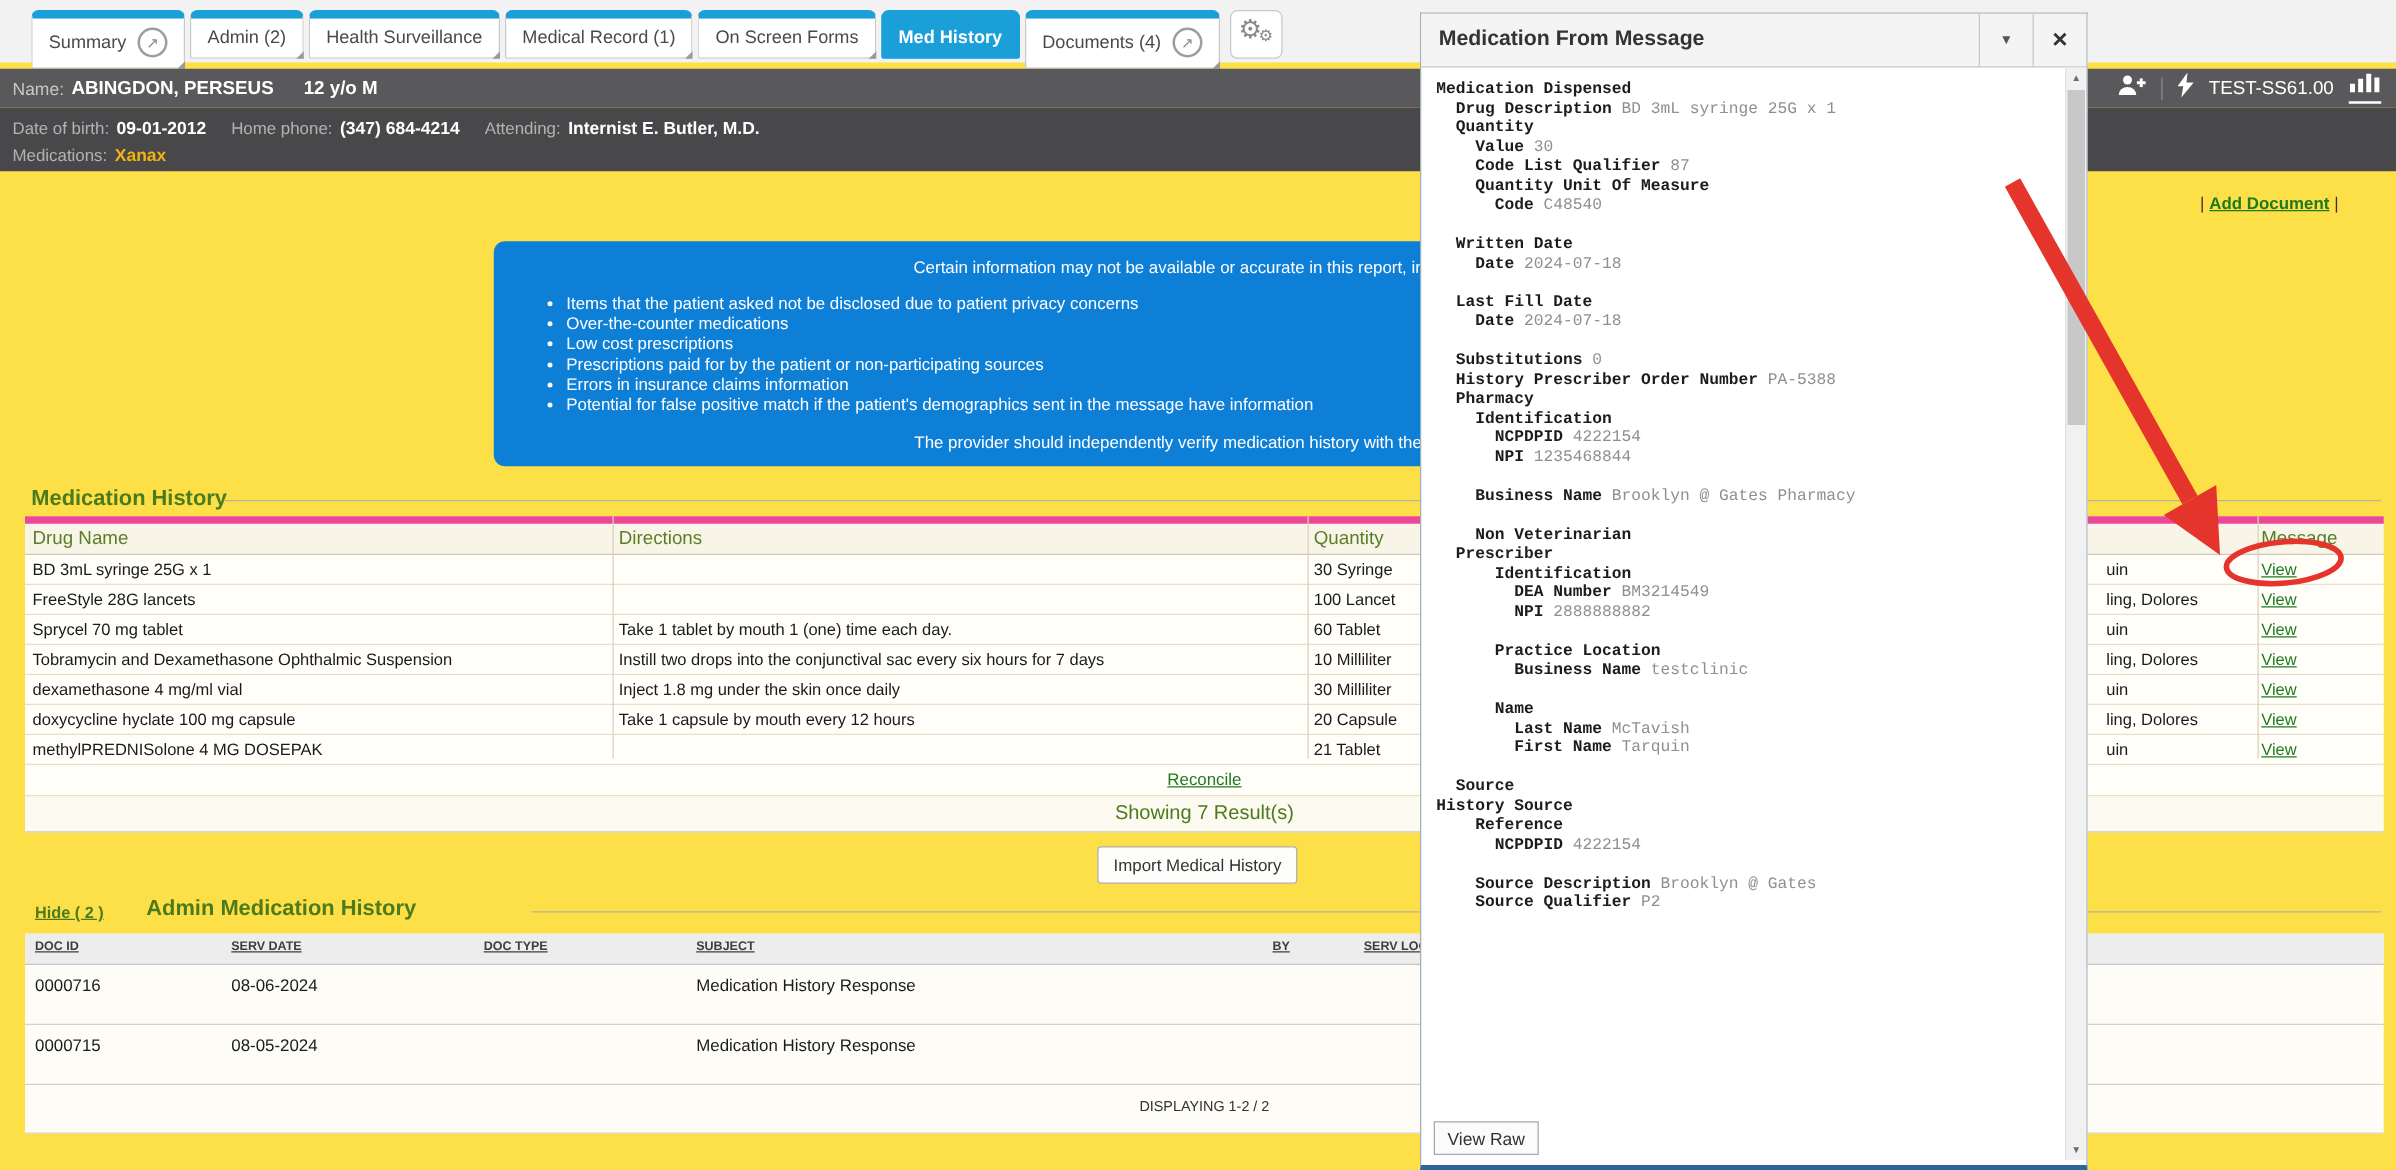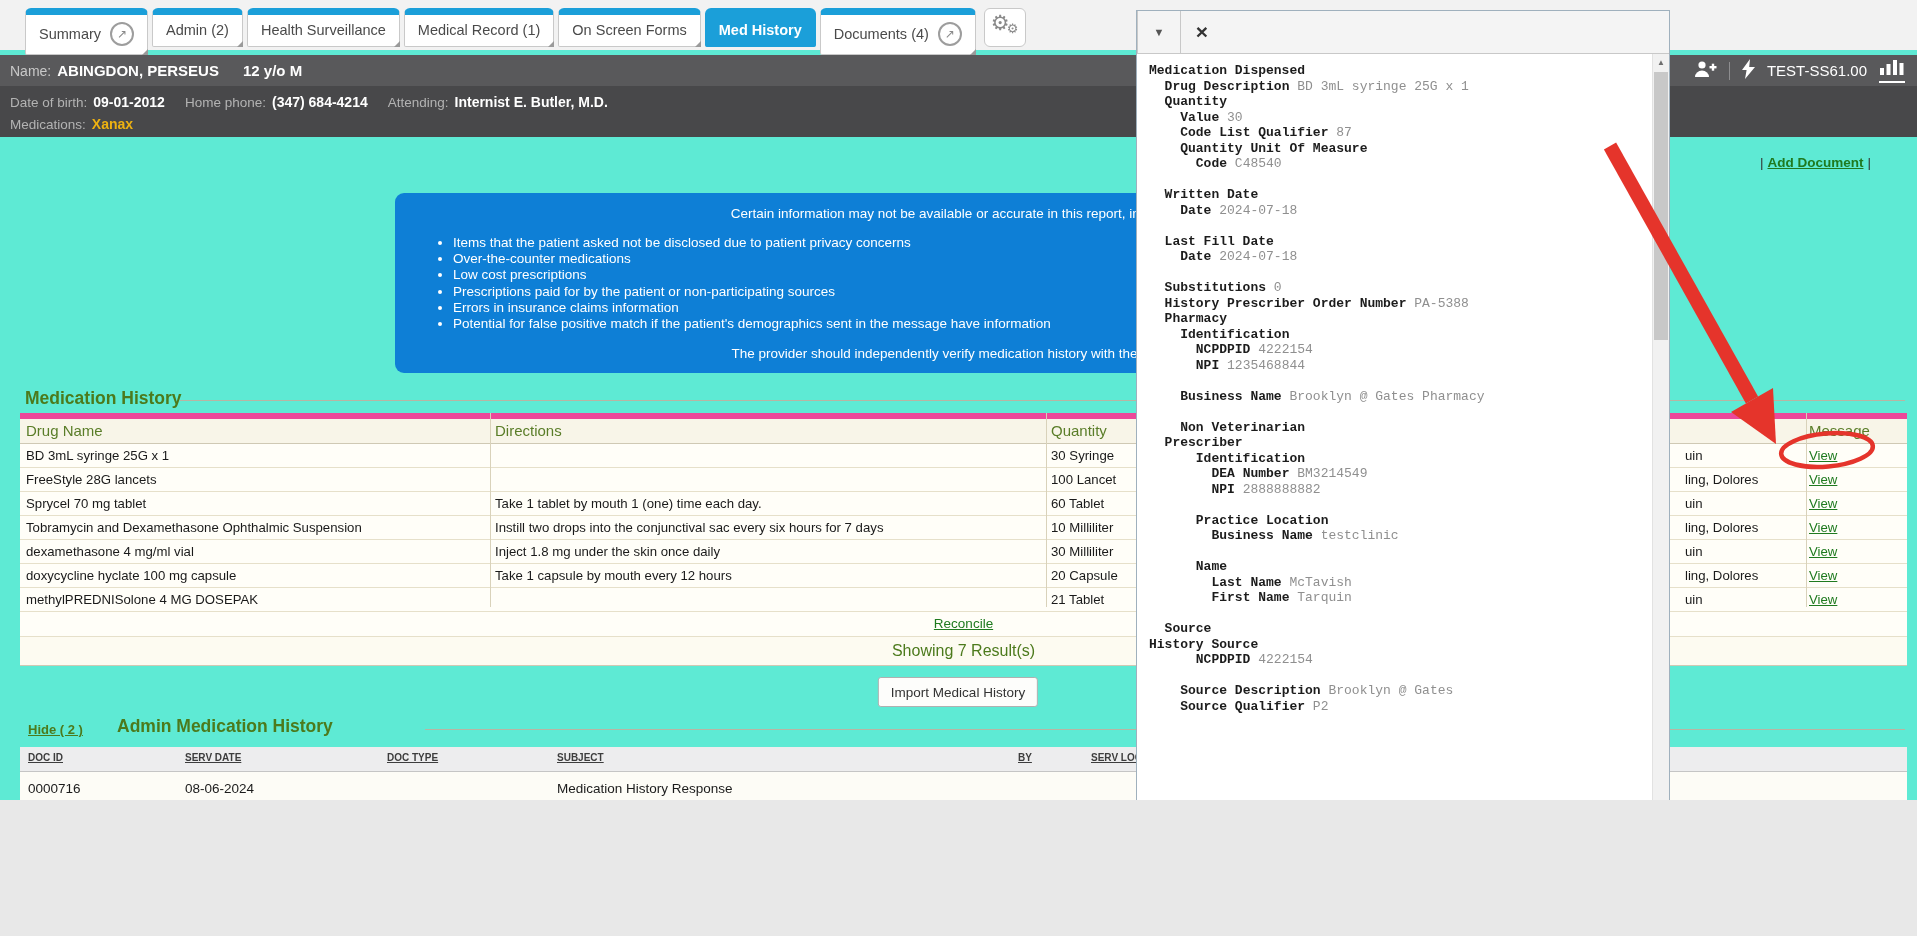--- a/index.html
+++ b/index.html
@@ -1,17 +1,17 @@
 <!DOCTYPE html>
 <html><head>
 <meta charset="utf-8">
 <style>
   html,body{margin:0;padding:0;}
   body{font-family:"Liberation Sans",sans-serif;background:#e8e8e8;}
-  #page{position:relative;width:1917px;height:800px;background:#5eead4;overflow:hidden;}
+  #page{position:relative;width:1917px;height:936px;background:#fde047;overflow:hidden;}
 
   
   #tabbar{position:absolute;left:0;top:0;width:1917px;height:50px;background:#f2f2f2;display:flex;align-items:flex-start;padding-left:25px;box-sizing:border-box;}
   .tab{position:relative;margin-top:8px;margin-right:4px;background:#fff;border:1px solid #c9c9c9;border-top:7px solid #1b9fd9;border-radius:6px 6px 2px 2px;padding:7px 13px 8px 13px;font-size:14.5px;color:#4a4a4a;display:inline-flex;align-items:center;cursor:pointer;white-space:nowrap;}
   .tab:not(.active)::after{content:'';position:absolute;right:-1px;bottom:-1px;border-left:6px solid transparent;border-bottom:6px solid #9a9a9a;}
   .tab.active{background:#1b9fd9;border-color:#1b9fd9;color:#fff;font-weight:bold;}
   .tab-ext{margin-left:9px;width:20px;height:20px;border:2px solid #9d9d9d;border-radius:50%;color:#8a8a8a;font-size:12px;display:inline-flex;align-items:center;justify-content:center;background:#fff;}
   #gear-btn{margin-top:8px;margin-left:4px;background:#fff;border:1px solid #c9c9c9;border-radius:6px;width:40px;height:37px;position:relative;cursor:pointer;}
   .gear-big{position:absolute;left:6px;top:2px;font-size:21px;color:#8a8a8a;}
   .gear-small{position:absolute;left:22px;top:12px;font-size:13px;color:#8a8a8a;}
@@ -286,20 +286,21 @@
           <span class="pcell p3">Medication History Response</span>
         </div>
       </div>
     <div id="past-paging">
       <span id="paging-text">DISPLAYING 1-2 / 2</span>
     </div>
   </div>
 
   <div id="modal">
     <div id="modal-titlebar">
+      <div id="modal-title">Medication From Message</div>
       <div class="mt-btn">
           <span id="modal-caret">▼</span>
         </div>
       <div class="mt-btn">
           <span id="modal-close">×</span>
         </div>
     </div>
     <div id="modal-content">
         <div class="mline"><span class="ml">Medication Dispensed</span></div>
         <div class="mline">  <span class="ml">Drug Description</span> <span class="mv">BD 3mL syringe 25G x 1</span></div>
@@ -332,20 +333,21 @@
         <div class="mline">&nbsp;</div>
         <div class="mline">      <span class="ml">Practice Location</span></div>
         <div class="mline">        <span class="ml">Business Name</span> <span class="mv">testclinic</span></div>
         <div class="mline">&nbsp;</div>
         <div class="mline">      <span class="ml">Name</span></div>
         <div class="mline">        <span class="ml">Last Name</span> <span class="mv">McTavish</span></div>
         <div class="mline">        <span class="ml">First Name</span> <span class="mv">Tarquin</span></div>
         <div class="mline">&nbsp;</div>
         <div class="mline">  <span class="ml">Source</span></div>
         <div class="mline"><span class="ml">History Source</span></div>
+        <div class="mline">    <span class="ml">Reference</span></div>
         <div class="mline">      <span class="ml">NCPDPID</span> <span class="mv">4222154</span></div>
         <div class="mline">&nbsp;</div>
         <div class="mline">    <span class="ml">Source Description</span> <span class="mv">Brooklyn @ Gates</span></div>
         <div class="mline">    <span class="ml">Source Qualifier</span> <span class="mv">P2</span></div>
       </div>
     <div id="modal-scrollbar">
       <div class="sb-btn" id="sb-up">▲</div>
       <div id="sb-thumb"></div>
       <div class="sb-btn" id="sb-down">▼</div>
     </div>

